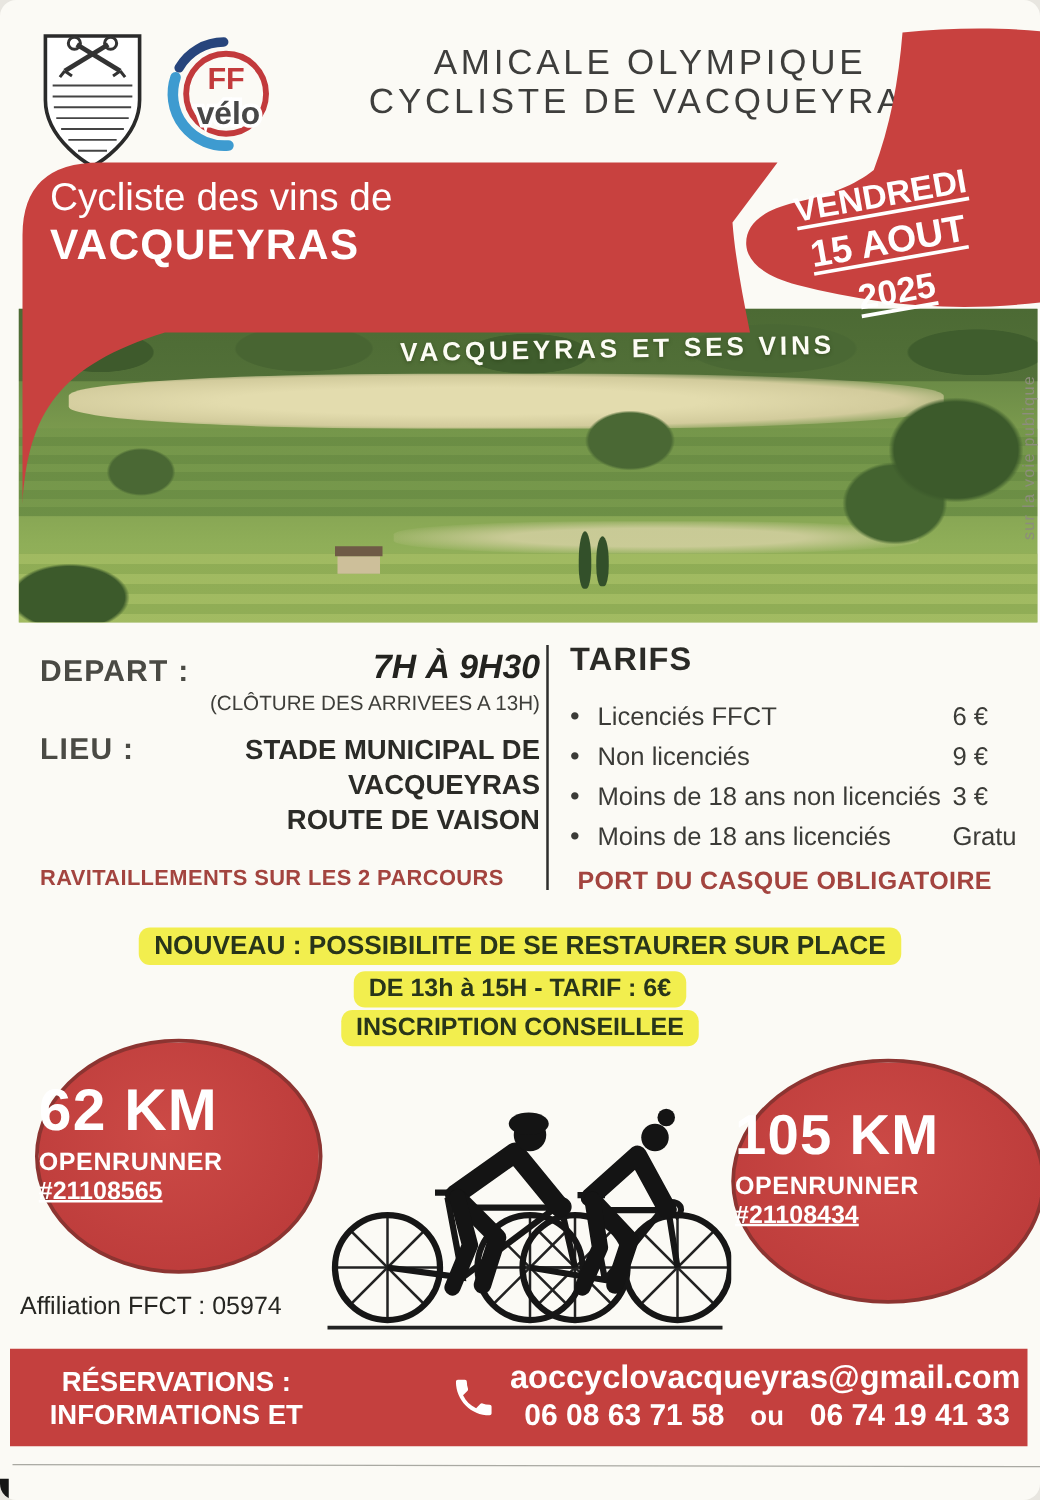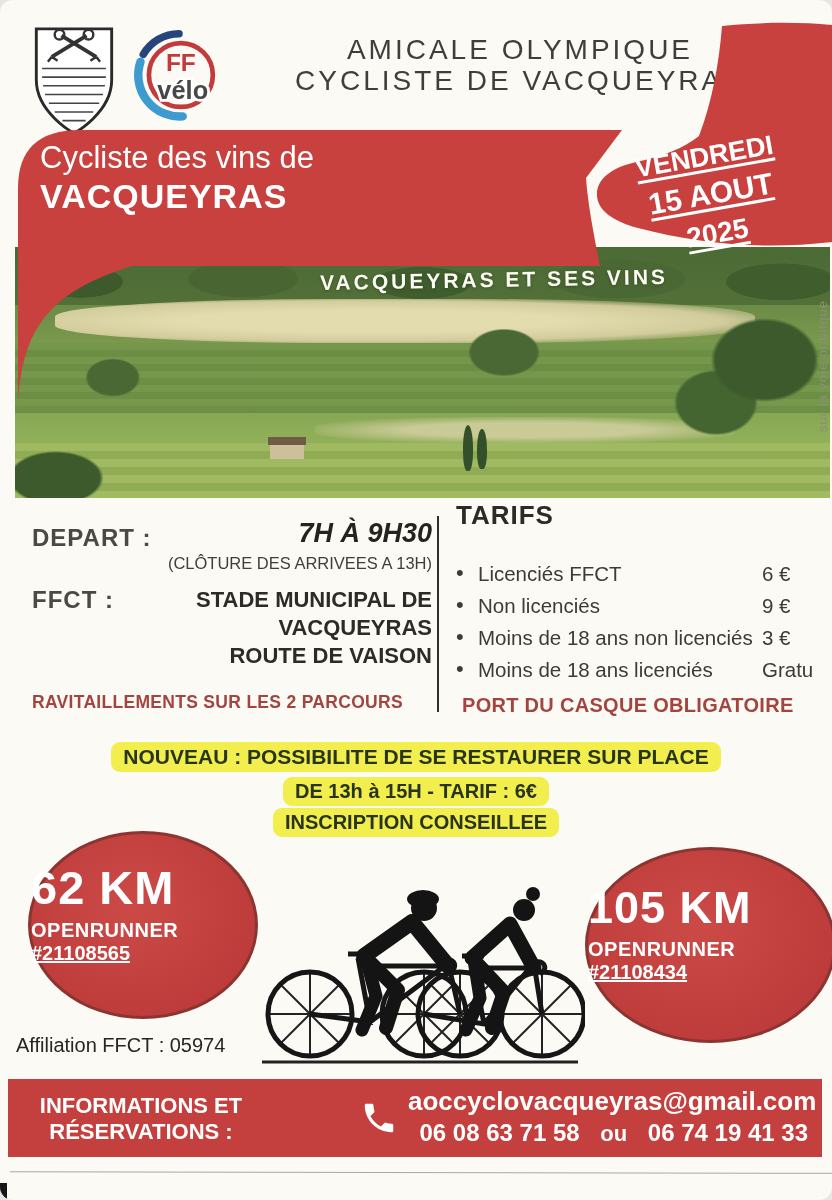--- a/index.html
+++ b/index.html
@@ -64,21 +64,21 @@
 
   
   .lbl{color:#4a4a44;font-weight:800;font-size:24px;letter-spacing:1px;}
   .depart-label{left:32px;top:524px;}
   .lieu-label{left:32px;top:586px;}
   .time{left:180px;top:518px;width:252px;text-align:right;font-size:27px;font-weight:800;color:#23231f;font-style:italic;}
   .closure{left:120px;top:554px;width:312px;text-align:right;font-size:16.5px;color:#3e3e3a;}
   .venue{left:150px;top:586px;width:282px;text-align:right;font-size:22px;line-height:28px;
     font-weight:800;color:#2b2b27;}
   .vdivider{left:437px;top:516px;width:2px;height:196px;background:#2e2e2c;}
-  .tarifs-title{left:456px;top:500px;font-size:26px;font-weight:800;color:#2b2b27;letter-spacing:1px;}
+  .tarifs-title{left:456px;top:512px;font-size:26px;font-weight:800;color:#2b2b27;letter-spacing:1px;}
   .tarif-row{left:456px;width:368px;height:30px;font-size:20.5px;color:#3b3b37;}
   .tarif-row .bullet{position:absolute;left:0;top:-2px;font-size:22px;}
   .tarif-row .tl{position:absolute;left:22px;top:0;}
   .tarif-row .tp{position:absolute;right:0;top:0;width:62px;text-align:left;}
   .ravit{left:32px;top:692px;font-size:17.5px;font-weight:700;color:#a3443f;letter-spacing:.3px;}
   .casque{left:462px;top:694px;font-size:20px;font-weight:700;color:#a3443f;letter-spacing:.3px;}
 
   
   .hl{left:0;width:832px;text-align:center;z-index:2;}
   .hl span{display:inline-block;background:#f2ee4e;border-radius:9px;padding:3px 12px;
@@ -176,21 +176,21 @@
 
   <div class="abs date-badge">
     <div class="d1">VENDREDI</div>
     <div class="d2">15 AOUT</div>
     <div class="d3">2025</div>
   </div>
 
   <div class="abs lbl depart-label">DEPART :</div>
   <div class="abs time">7H À 9H30</div>
   <div class="abs closure">(CLÔTURE DES ARRIVEES A 13H)</div>
-  <div class="abs lbl lieu-label">FFCT :</div>
+  <div class="abs lbl lieu-label">LIEU :</div>
   <div class="abs venue">
     <div>STADE MUNICIPAL DE</div>
     <div>VACQUEYRAS</div>
     <div>ROUTE DE VAISON</div>
   </div>
   <div class="abs vdivider"></div>
 
   <div class="abs tarifs-title">TARIFS</div>
   <div class="abs tarif-row" style="top:562px;">
     <span class="bullet">•</span>
@@ -280,22 +280,22 @@
       <circle cx="272" cy="78" r="11"></circle>
         <circle cx="281" cy="62" r="7"></circle>
     </g>
     <line x1="10" y1="230" x2="326" y2="230" stroke="#222" stroke-width="3"></line>
   </svg>
 
   <div class="abs affil">Affiliation FFCT : 05974</div>
 
   <div class="abs footer">
     <div class="f-label">
+      <div>RÉSERVATIONS :</div>
       <div>INFORMATIONS ET</div>
-      <div>RÉSERVATIONS :</div>
     </div>
     <svg class="phone-icon" width="38" height="38" viewBox="0 0 24 24">
       <path fill="#ffffff" d="M6.6 10.8c1.5 3 3.6 5.1 6.6 6.6l2.2-2.2c.3-.3.7-.4 1-.2 1.1.4 2.3.6 3.6.6.6 0 1 .4 1 1V20c0 .6-.4 1-1 1C10.6 21 3 13.4 3 4c0-.6.4-1 1-1h3.5c.6 0 1 .4 1 1 0 1.2.2 2.4.6 3.6.1.3 0 .7-.2 1l-2.3 2.2z"></path>
     </svg>
     <div class="f-contact">
       <div class="f-email">aoccyclovacqueyras@gmail.com</div>
       <div class="f-phones">
         <span>06 08 63 71 58</span>
         <span class="sep">ou</span>
         <span>06 74 19 41 33</span>

